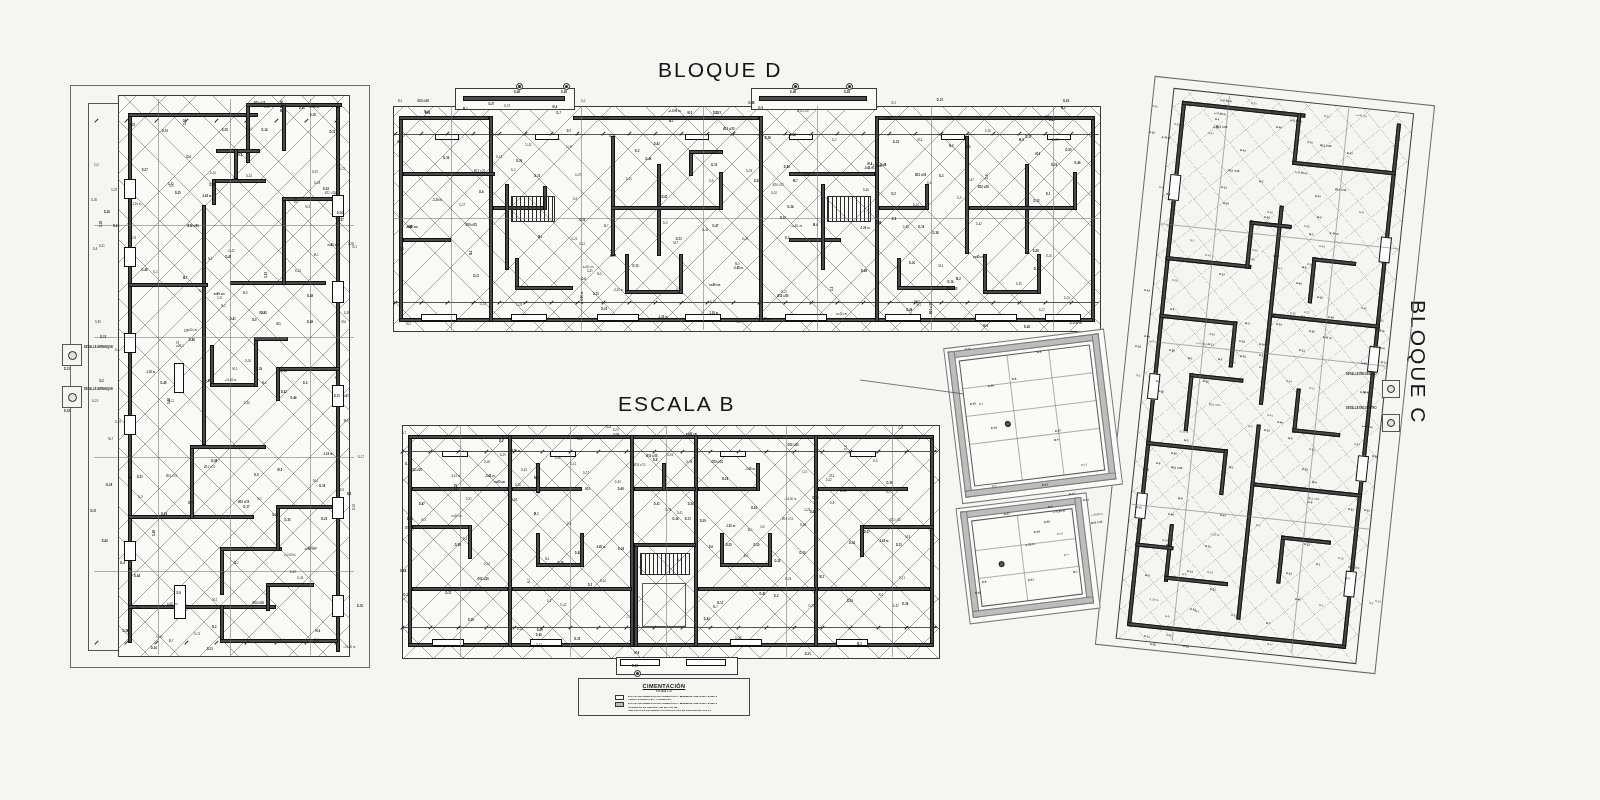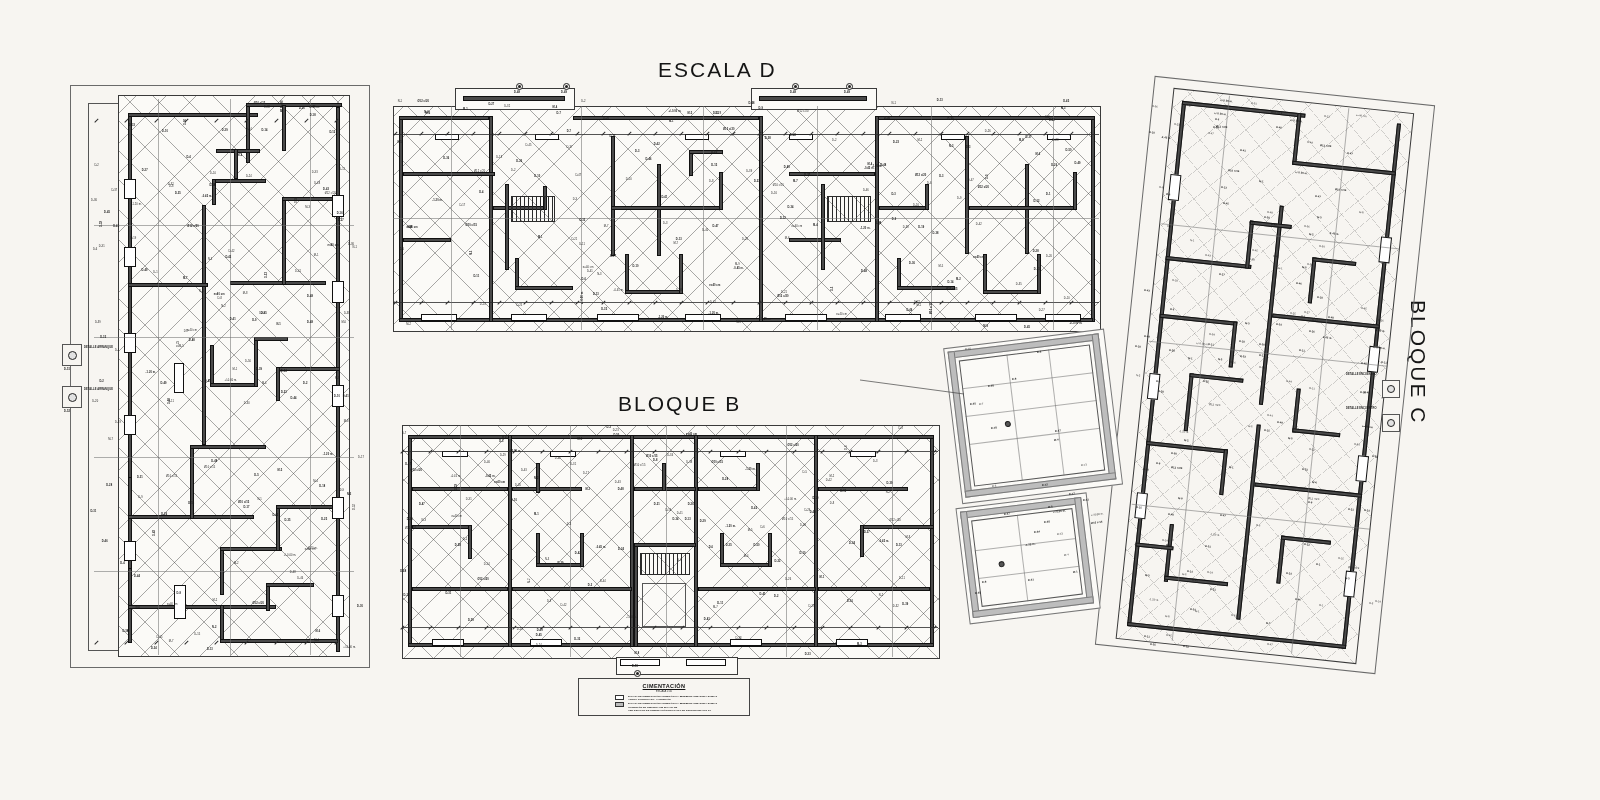--- a/index.html
+++ b/index.html
@@ -168,23 +168,23 @@
     border: 0.7px solid #2b2b2b;
     box-sizing: border-box;
   }
   .rotwrap { position: absolute; transform-origin: 50% 50%; }
 </style>
 </head>
 <body>
 
 <div id="canvas">
 
-  <div class="title" style="left:658px; top:58px;">ESCALA  D</div>
-
-  <div class="title" style="left:618px; top:392px;">BLOQUE  B</div>
+  <div class="title" style="left:658px; top:58px;">BLOQUE  D</div>
+
+  <div class="title" style="left:618px; top:392px;">ESCALA  B</div>
 
   <div class="title rot" style="left:1430px; top:300px; transform:rotate(90deg);">BLOQUE  C</div>
 
   <div class="blk" style="left:70px; top:85px; width:320px; height:585px;">
 
     <div class="outline" style="left:0px;  top:0px;   width:300px; height:583px; border-color:#6a6a6a;"></div>
     <div class="outline" style="left:18px; top:18px;  width:258px; height:548px;"></div>
 
     <div class="plate" style="left:48px; top:10px; width:230px; height:560px;"></div>
 

